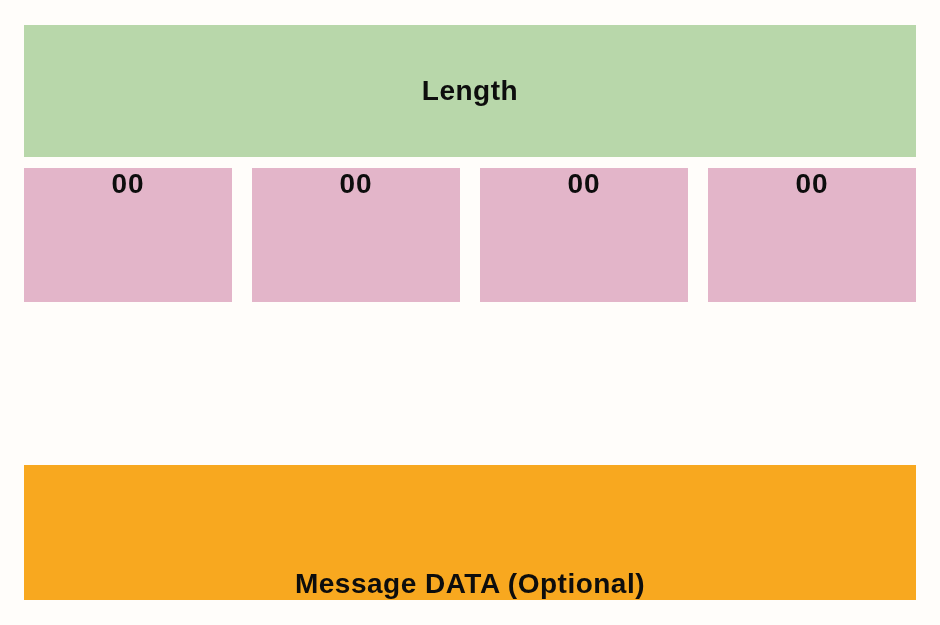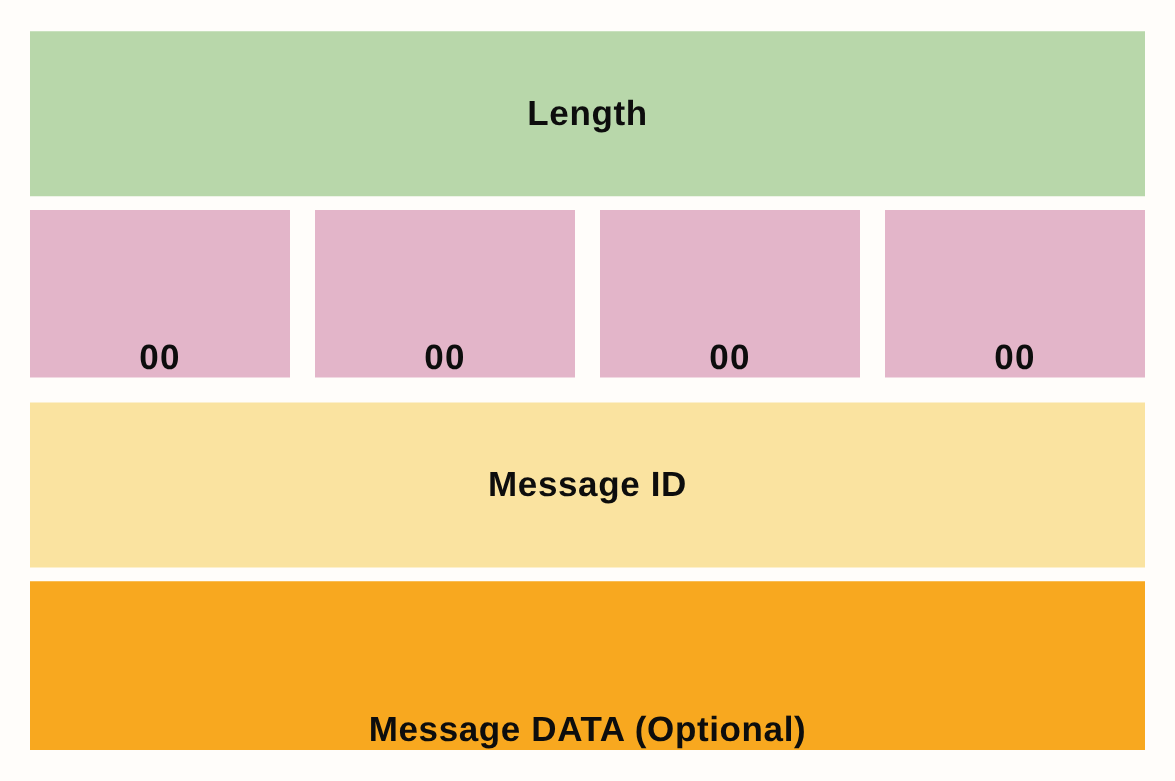--- a/index.html
+++ b/index.html
@@ -32,21 +32,21 @@
     color: #0d0d0d;
     letter-spacing: 0.5px;
   }
   .row-length   { top: 25px;  height: 132px; }
   .row-bytes    { top: 168px; height: 134px; display: flex; gap: 20px; position: absolute; left: 24px; width: 892px; }
   .row-msgid    { top: 322px; height: 132px; }
   .row-msgdata  { top: 465px; height: 135px; }
   .byte-cell {
     flex: 1 1 0;
     display: flex;
-    align-items: flex-end;
+    align-items: flex-start;
     justify-content: center;
   }
   .byte-label {
     font-size: 28px;
     font-weight: bold;
     color: #0d0d0d;
     letter-spacing: 1px;
   }
   .watermark {
     position: absolute;
@@ -74,22 +74,19 @@
       <span class="byte-label">00</span>
     </div>
     <div class="byte-cell" style="background: rgb(227, 181, 201);">
       <span class="byte-label">00</span>
     </div>
     <div class="byte-cell" style="background: rgb(227, 181, 201);">
       <span class="byte-label">00</span>
     </div>
   </div>
 
-  <div class="block row-msgid" style="background: rgb(250, 227, 160);">
-    <span class="block-label">Message ID</span>
-  </div>
 
   <div class="block row-msgdata" style="background: rgb(248, 168, 31); align-items: flex-end;">
     <span class="block-label">Message DATA (Optional)</span>
   </div>
 
 
 </div>
 
 </body></html>

